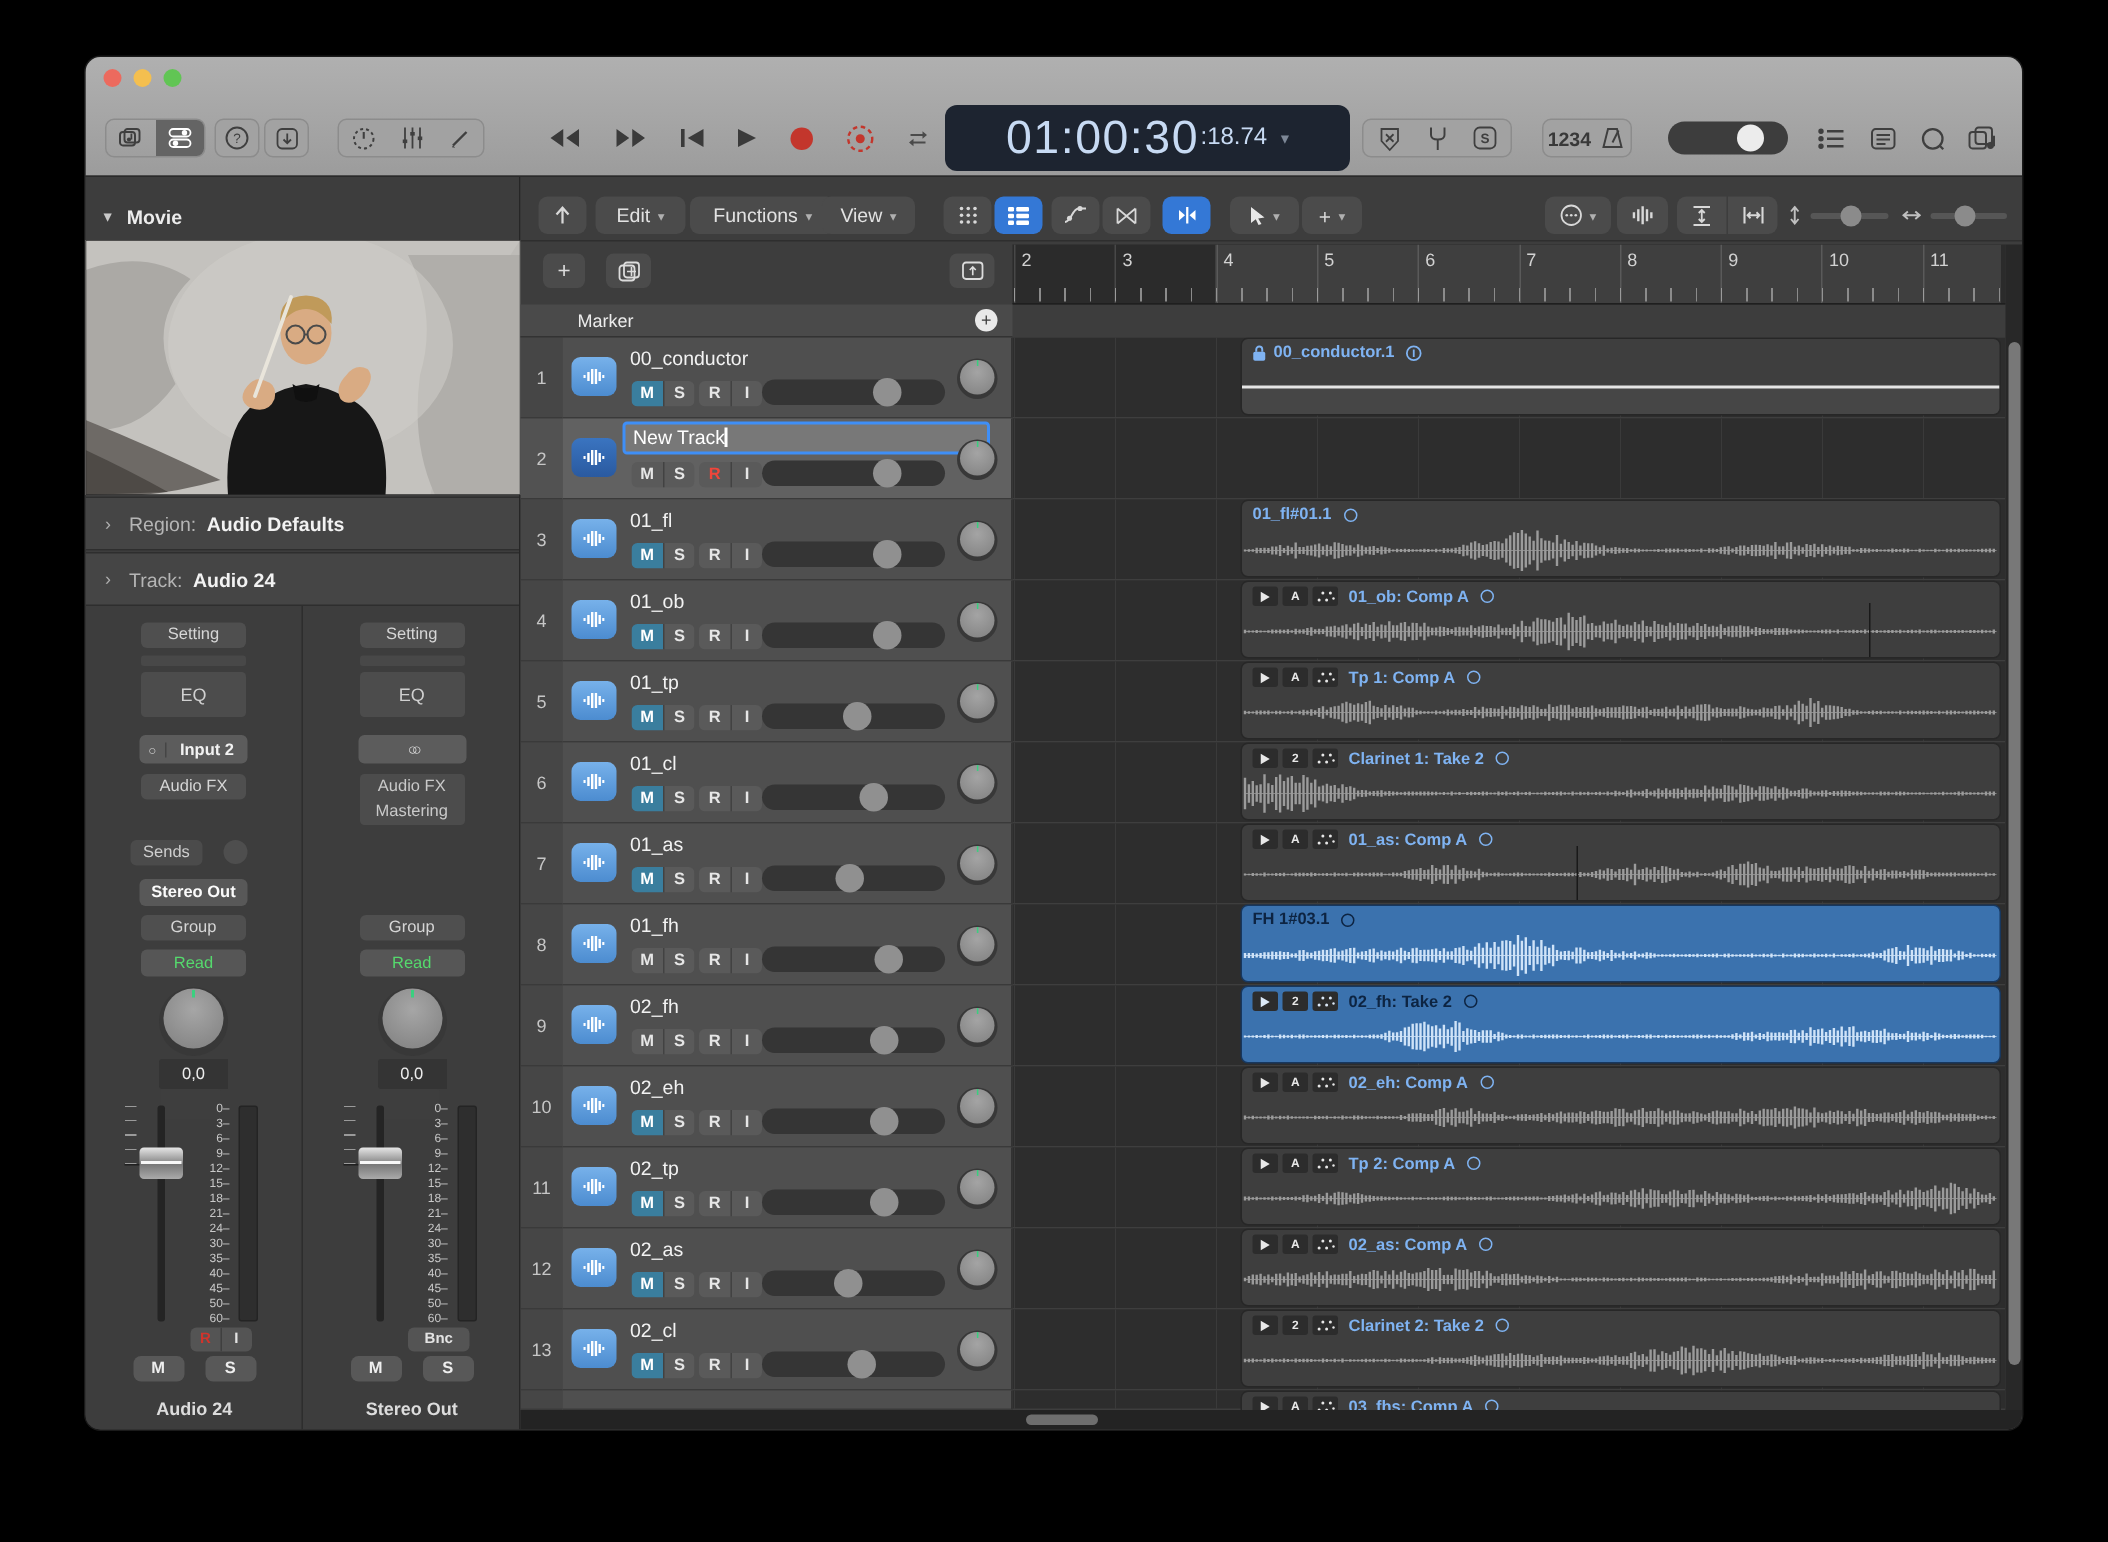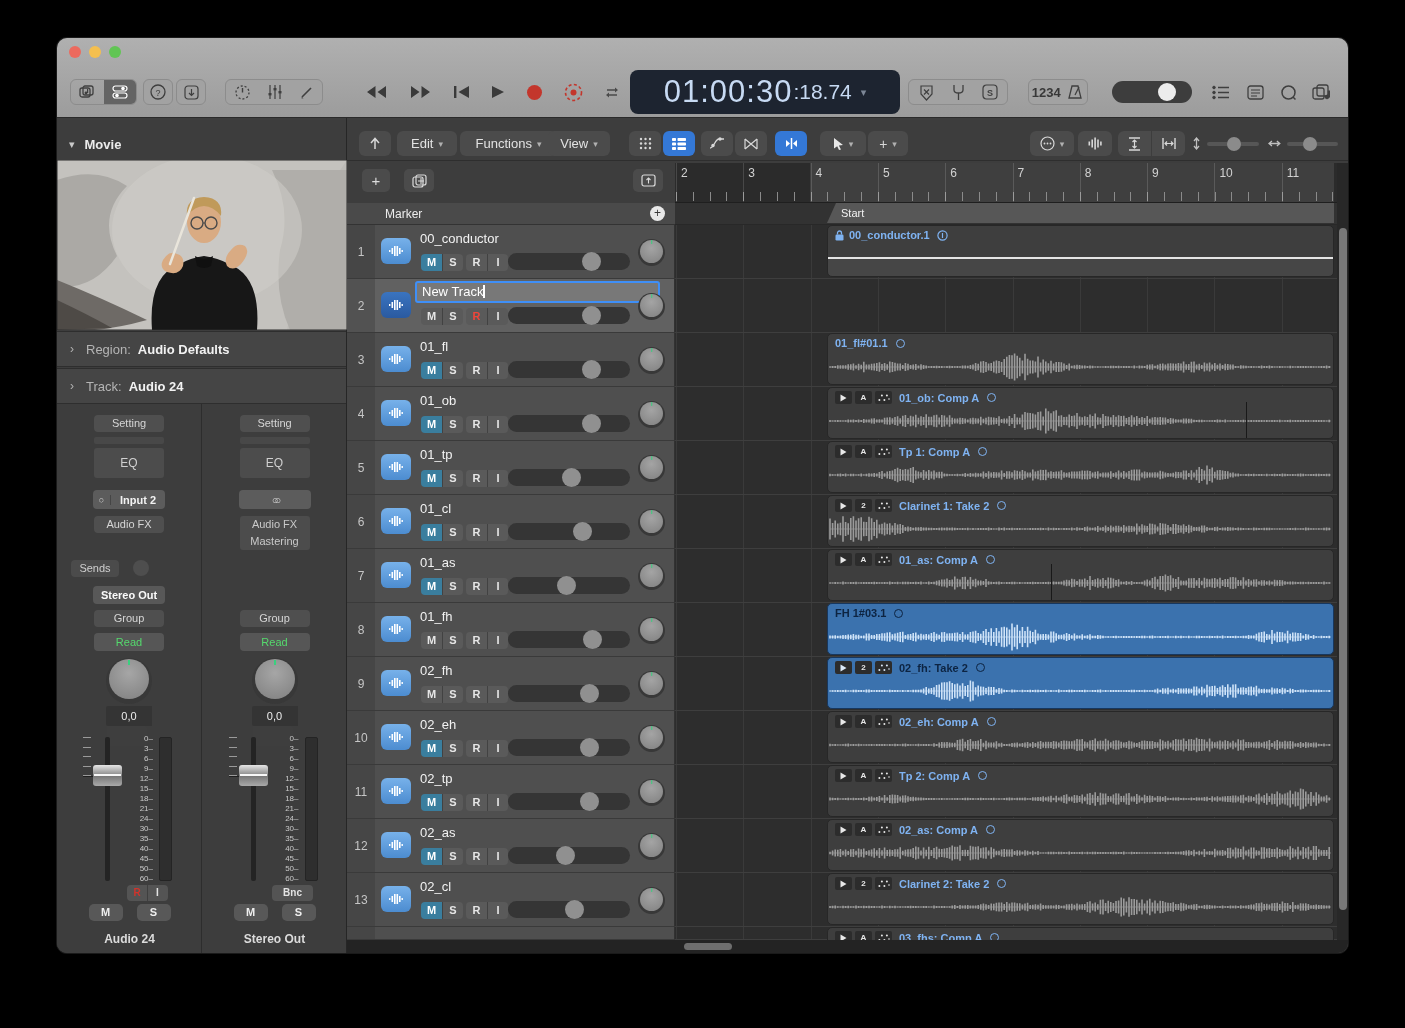--- a/index.html
+++ b/index.html
@@ -18,21 +18,21 @@
   .lbtn { position:absolute; top:13px; height:26px; background:#a2a2a2; border:1px solid #8c8c8c; border-radius:6px; display:flex; align-items:center; justify-content:center; color:#3f3f3f; font-size:14px; }
   .lbtn svg { stroke:#3f3f3f; fill:#3f3f3f; }
   .seg { position:absolute; top:13px; left:13px; width:67px; height:26px; border:1px solid #8c8c8c; border-radius:6px; overflow:hidden; display:flex; }
   .seg > div { width:50%; display:flex; align-items:center; justify-content:center; }
   .seg .on { background:#646464; }
   .pillgroup { position:absolute; top:13px; height:26px; background:#a2a2a2; border:1px solid #8c8c8c; border-radius:6px; display:flex; align-items:center; justify-content:space-around; }
   .transport { position:absolute; left:308px; top:10px; width:255px; height:32px; display:flex; align-items:center; justify-content:space-between; }
   .transport svg { display:block; }
   .lcd { position:absolute; left:573px; top:4px; width:270px; height:44px; background:#1d2430; border-radius:8px; display:flex; align-items:center; justify-content:center; color:#c7daf3; }
   .lcd .big { font-size:31px; letter-spacing:1px; }
-  .lcd .small { font-size:21px; margin-left:1px; }
+  .lcd .small { font-size:16px; margin-left:1px; }
   .lcd .chev { color:#7d8796; font-size:11px; margin-left:9px; }
   .vol-slider { position:absolute; left:1055px; top:15px; width:80px; height:22px; background:#3d3d3d; border-radius:11px; }
   .vol-slider .thumb { position:absolute; top:2px; left:46px; width:18px; height:18px; border-radius:50%; background:#ececec; }
 
   
   .main { position:absolute; top:80px; left:0; right:0; bottom:0; background:#3d3d3d; }
 
   
   .inspector { position:absolute; left:0; top:0; width:290px; bottom:0; background:#3d3d3d; border-right:1px solid #262626; }
   .movie-hdr { position:absolute; top:10px; left:0; right:0; height:32px; display:flex; align-items:center; color:#ececec; font-size:13px; font-weight:bold; }
@@ -338,21 +338,21 @@
 
         <div class="strip left">
           <div class="cbtn h17" style="top:11px;">Setting</div>
           <div class="gr-meter" style="top:33px;"></div>
           <div class="eqbox" style="top:44px;">EQ</div>
           <div class="inputpill" style="top:86px;">
             <span class="cir">○</span>
             <span class="txt">Input 2</span>
           </div>
           <div class="cbtn h17" style="top:112px;">Audio FX</div>
-          <div class="sendsrow" style="top:155px;">
+          <div class="sendsrow" style="top:155px;justify-content:center;">
             <span class="pill">Sends</span>
             <span class="knobette"></span>
           </div>
           <div class="outbtn" style="top:182px;">Stereo Out</div>
           <div class="cbtn h17" style="top:206px;">Group</div>
           <div class="readbtn" style="top:229px;">Read</div>
           <div class="bigknob" style="top:254px;">
               <div class="cap"></div>
               <div class="tick"></div>
             </div>
@@ -619,23 +619,20 @@
             <div class="barline" style="left: 606.7px;"></div>
             <div class="barnum" style="left: 611.7px;">11</div>
           </div>
       </div>
 
       <div class="marker-row">
         <div class="marker-left">
           <span class="lbl">Marker</span>
           <span class="marker-plus">+</span>
         </div>
-        <div class="marker-lane">
-          <div class="start-marker">Start</div>
-        </div>
       </div>
 
       <div class="rows" id="rows">
           <div class="trow">
             <div class="numcol">1</div>
             <div class="headcol">
               <div class="ticon">
                 <svg width="16" height="14" viewBox="0 0 16 14">
                   <g fill="#fff">
                     <rect x="1" y="6" width="1.4" height="2"></rect>

